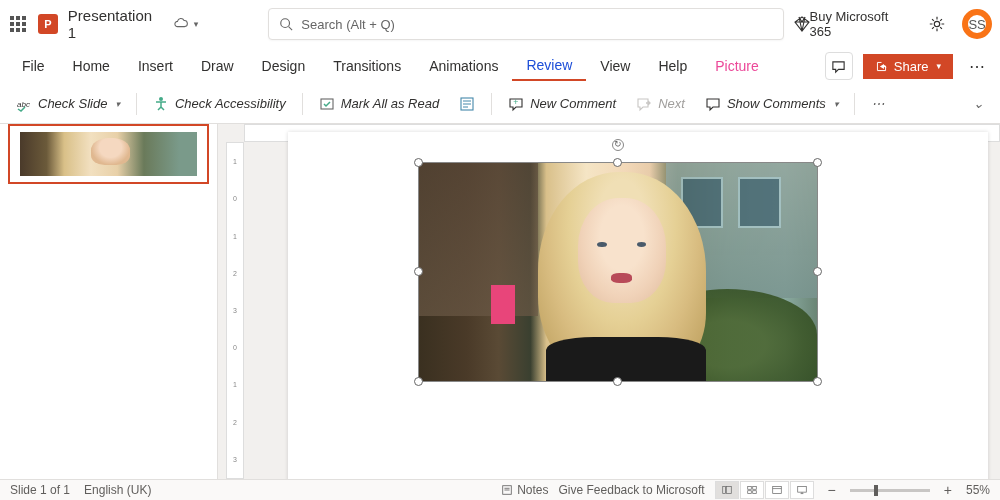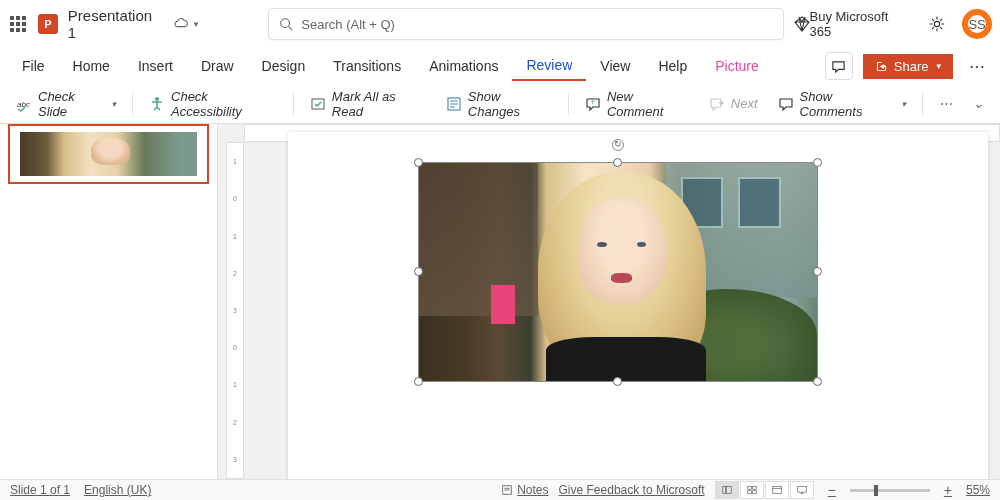--- a/index.html
+++ b/index.html
@@ -65,21 +65,21 @@
 .hair { position: absolute; left: 30%; top: 4%; width: 42%; height: 95%; background: radial-gradient(ellipse at 50% 25%, #f0dfb5 20%, #e5d095 45%, #d8bc80 65%, #c5a868 85%); border-radius: 48% 48% 32% 40%; }
 .face { position: absolute; left: 40%; top: 16%; width: 22%; height: 48%; background: radial-gradient(ellipse at 50% 38%, #f8e2cc 35%, #f0d2b8 65%, #e5c2a5 90%); border-radius: 46% 46% 40% 40%; }
 .eye { position: absolute; width: 11%; height: 5%; background: #4a5a6a; border-radius: 50%; top: 42%; }
 .eye.l { left: 22%; } .eye.r { right: 22%; }
 .lips { position: absolute; left: 38%; top: 72%; width: 24%; height: 9%; background: #b84a58; border-radius: 40%; }
 .shoulder { position: absolute; left: 32%; bottom: 0; width: 40%; height: 20%; background: #1a1a1a; border-radius: 30% 30% 0 0; }
 .pink-cloth { position: absolute; left: 18%; top: 56%; width: 6%; height: 18%; background: #e8457a; }
 .bush { position: absolute; right: 0; bottom: 0; width: 45%; height: 42%; background: radial-gradient(ellipse at 50% 60%, #4a6530 30%, #3a5525 60%, #2f4a20 90%); border-radius: 50% 50% 0 0; opacity: 0.88; }
 
 
-.statusbar { height: 21px; border-top: 1px solid #e1dfdd; display: flex; align-items: center; padding: 0 10px; font-size: 12px; color: #605e5c; gap: 14px; background: #faf9f8; text-decoration: underline; }
+.statusbar { height: 21px; border-top: 1px solid #e1dfdd; display: flex; align-items: center; padding: 0 10px; font-size: 12px; color: #605e5c; gap: 14px; background: #faf9f8; }
 .statusbar .right { margin-left: auto; display: flex; align-items: center; gap: 10px; }
 .view-btns { display: flex; gap: 1px; }
 .view-btn { width: 24px; height: 18px; border: 1px solid #ddd; display: flex; align-items: center; justify-content: center; cursor: pointer; background: #fff; }
 .view-btn.active { background: #e1dfdd; }
 .zoom-slider { width: 80px; height: 3px; background: #c8c6c4; position: relative; }
 .zoom-thumb { position: absolute; left: 30%; top: -4px; width: 4px; height: 11px; background: #605e5c; }
 .zoom-btn { cursor: pointer; padding: 0 4px; font-size: 14px; }
 .notes-btn { display: flex; align-items: center; gap: 4px; cursor: pointer; }
 
 svg { flex-shrink: 0; }
@@ -184,21 +184,20 @@
       </svg>
     <span>Mark All as Read</span>
   </div>
   <div class="cmd">
     <svg viewBox="0 0 16 16">
         <rect x="2" y="2" width="12" height="12" fill="none" stroke="#48a" stroke-width="1.1"></rect>
         <line x1="4" y1="5" x2="12" y2="5" stroke="#48a"></line>
         <line x1="4" y1="8" x2="12" y2="8" stroke="#48a"></line>
         <line x1="4" y1="11" x2="9" y2="11" stroke="#48a"></line>
       </svg>
-    <span>Show Changes</span>
   </div>
   <div class="cmd-sep"></div>
   <div class="cmd">
     <svg viewBox="0 0 16 16">
         <path fill="none" stroke="#323130" stroke-width="1.1" d="M2 3h12v8H8l-3 3v-3H2z"></path>
         <text x="5" y="9" font-size="9" fill="#4a8">+</text>
       </svg>
     <span>New Comment</span>
   </div>
   <div class="cmd disabled">

